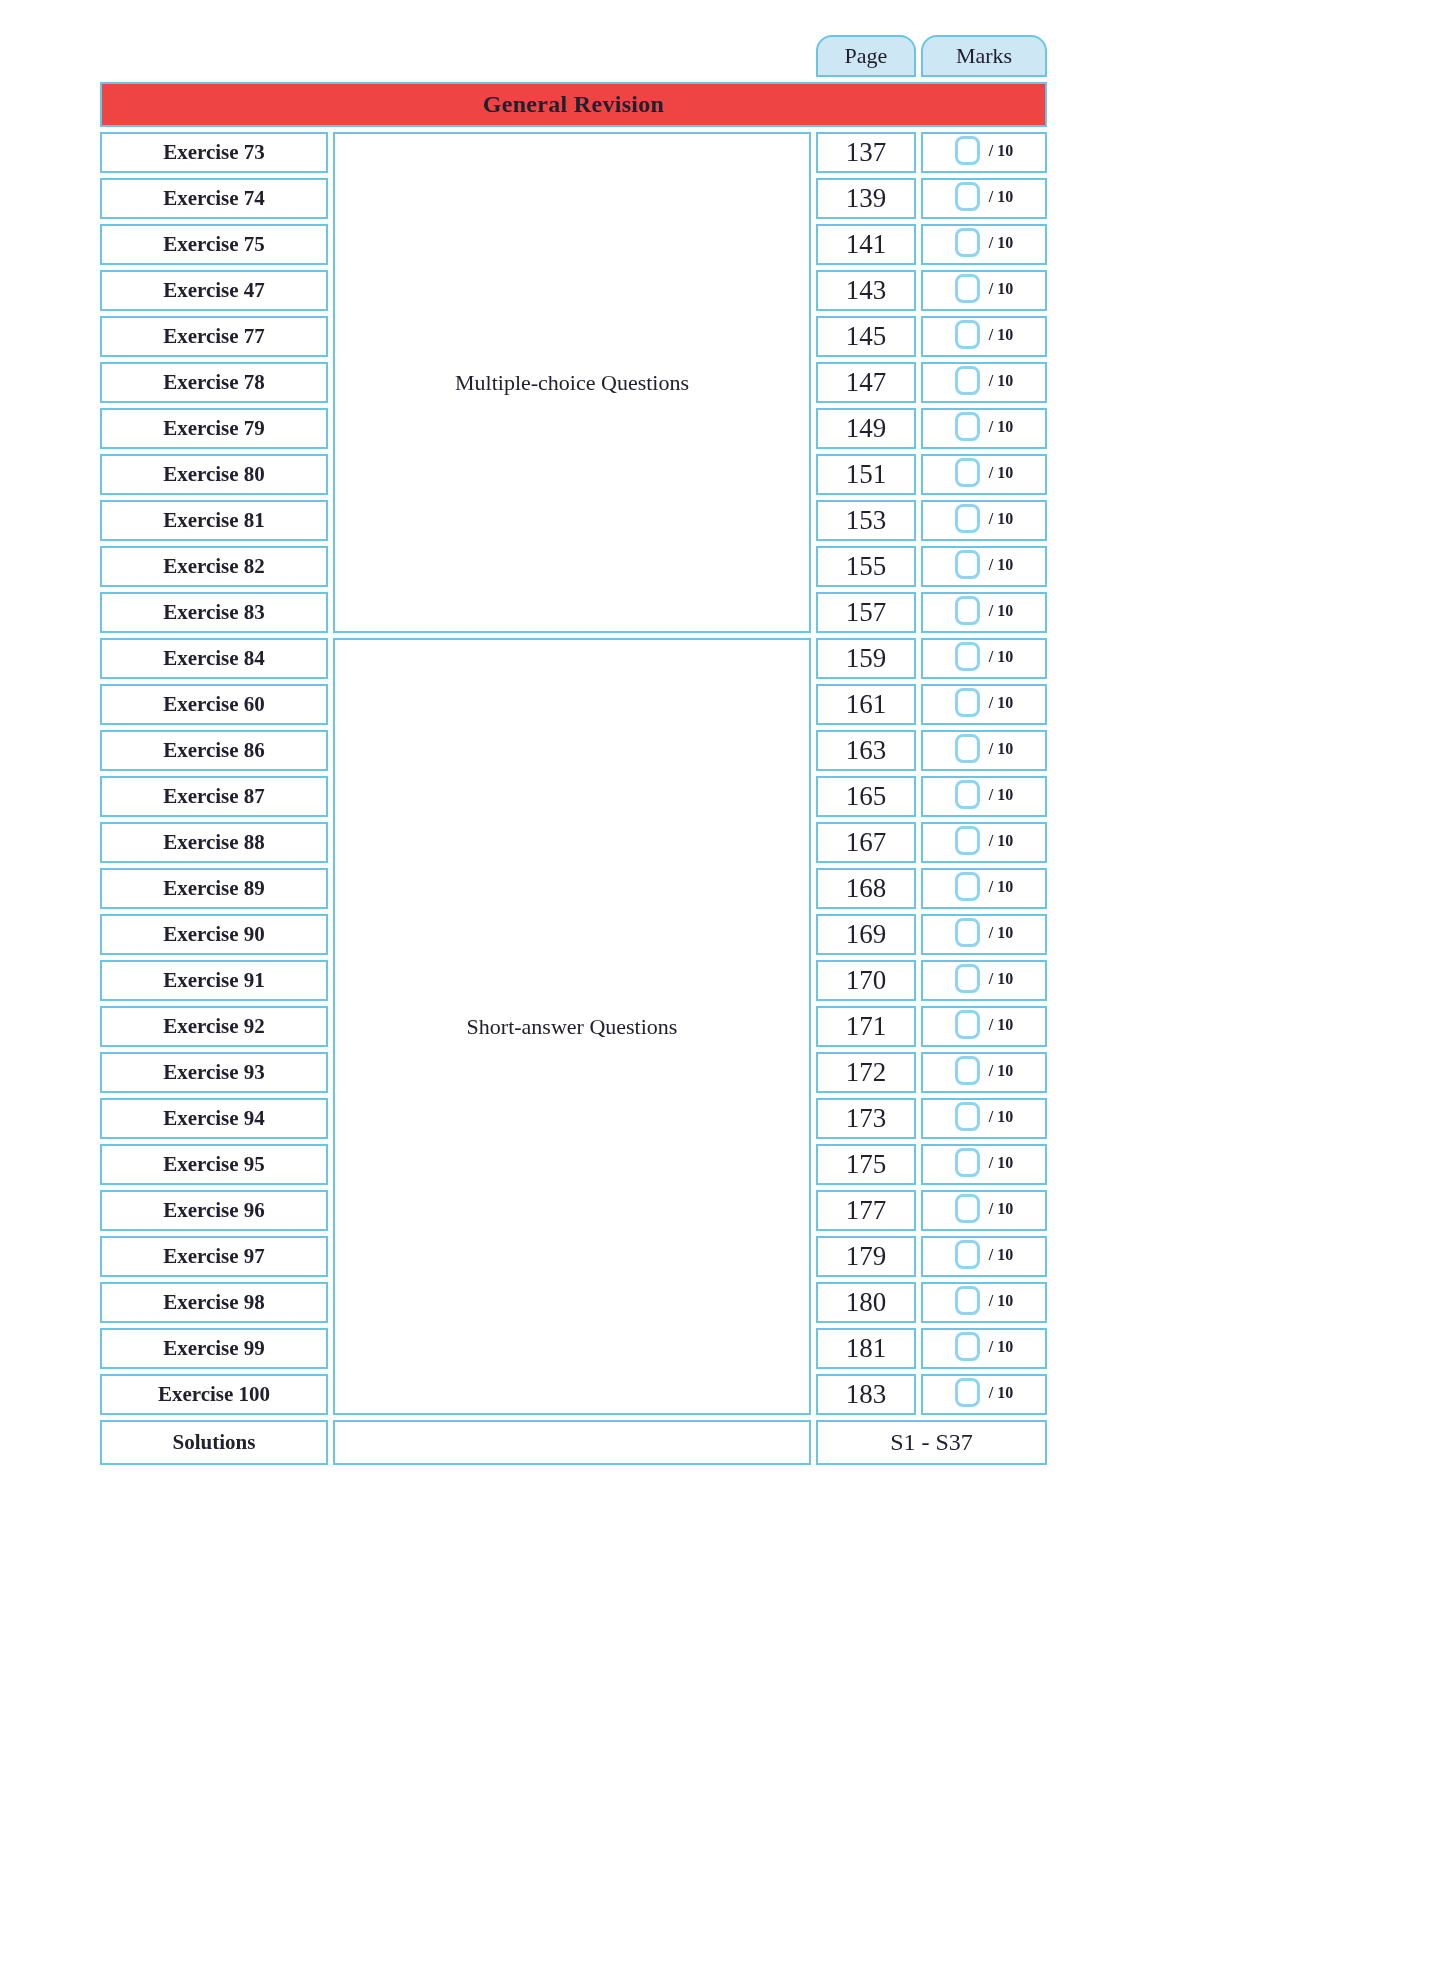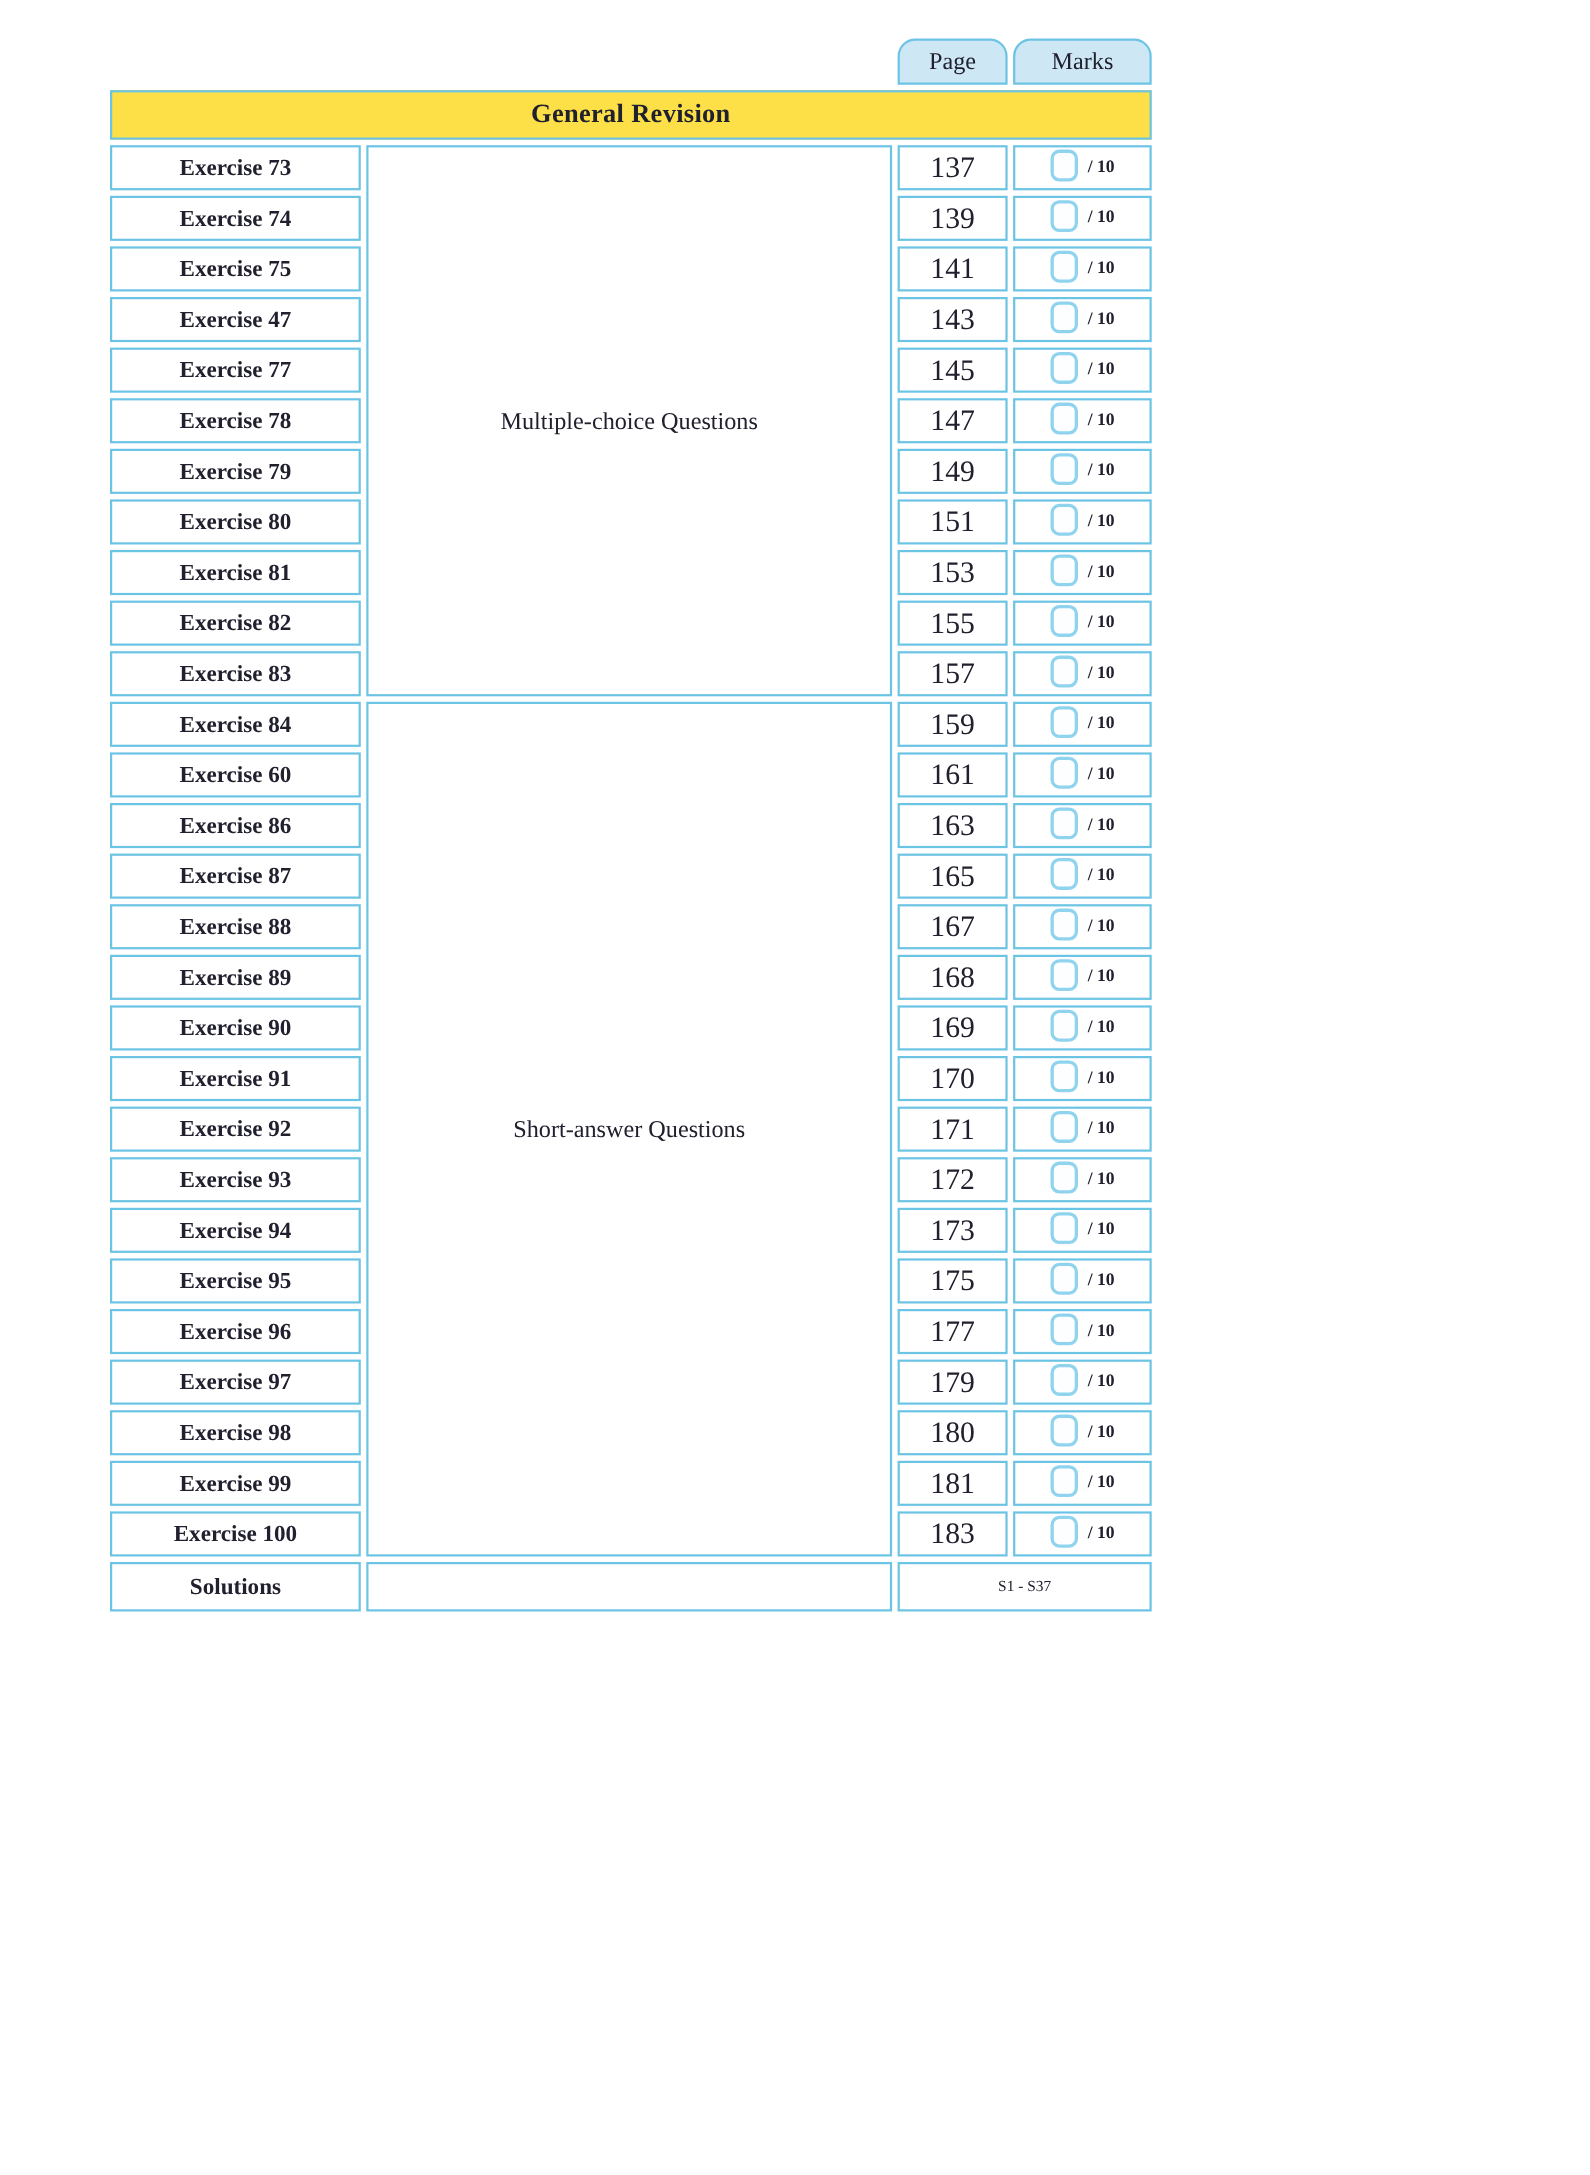--- a/index.html
+++ b/index.html
@@ -37,21 +37,21 @@
     background: #cde8f4;
     border: 2px solid #6cc4e4;
     border-radius: 16px 16px 0 0;
     text-align: center;
     vertical-align: middle;
     font-size: 22px;
   }
 
   .title-cell {
     height: 45px;
-    background: #fde047;
+    background: #ef4444;
     font-weight: bold;
     font-size: 24px;
     letter-spacing: 0.3px;
   }
 
   .label-cell   { height: 41px; font-weight: bold; font-size: 21px; margin-left: 12px; }
   .section-cell { font-size: 22px; }
   .page-cell    { font-size: 27px; }
   .marks-cell   { font-weight: bold; font-size: 16px; white-space: nowrap; }
 
@@ -60,21 +60,21 @@
     width: 25px;
     height: 29px;
     border: 3px solid #8fd3ee;
     border-radius: 8px;
     background: #fdfeff;
     vertical-align: middle;
     margin: -4px 9px 0 0;
   }
 
   .solutions-label { height: 45px; font-weight: bold; font-size: 21px; }
-  .solutions-pages { font-size: 14px; }
+  .solutions-pages { font-size: 24px; }
 </style>
 </head>
 <body>
 
 <div class="page-wrap">
   <table class="contents">
     <colgroup>
       <col class="c-exercise">
       <col class="c-section">
       <col class="c-page">

